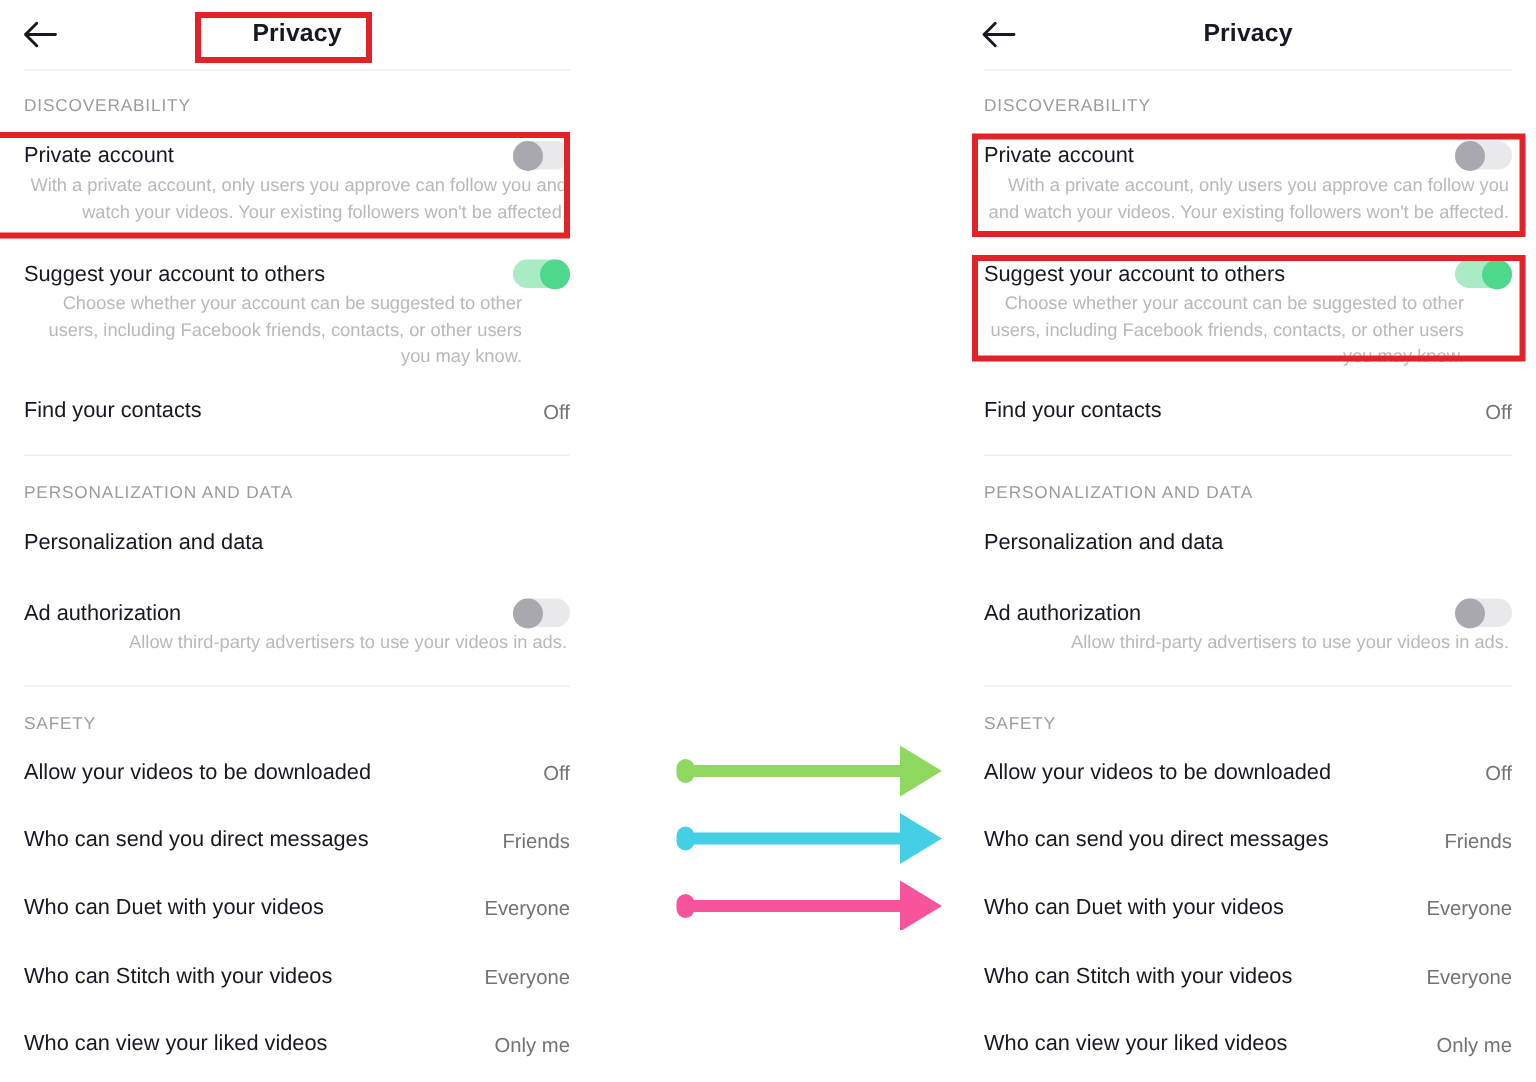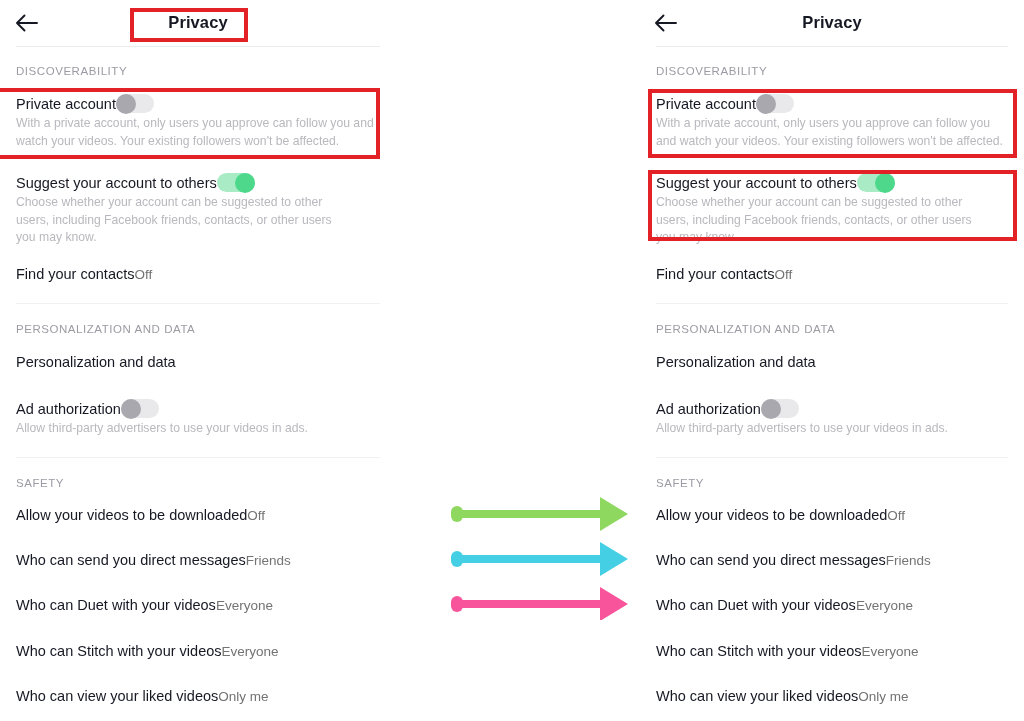--- a/index.html
+++ b/index.html
@@ -29,23 +29,23 @@
     height:1px; background:#ededef;
   }
 
   
   .section-label {
     font-size:11.5px; letter-spacing:.55px; color:#9b9ba3;
     font-weight:400; text-transform:uppercase;
   }
   .row-title { font-size:14.5px; color:#161823; font-weight:400; }
   .row-value { font-size:13.5px; color:#737373; font-weight:400; }
-  .row-desc  { font-size:12.2px; color:#b8b8be; line-height:1.45; }
-
-  .rowflex { display:flex; align-items:center; justify-content:flex-start; }
+  .row-desc  { font-size:12.2px; color:#b8b8be; line-height:1.45;text-align:right; }
+
+  .rowflex { display:flex; align-items:center; justify-content:space-between; }
 
   .divider { height:1px; background:#f0f0f2; }
 
   
   .toggle { width:38px; height:19px; border-radius:11px; position:relative; flex:0 0 auto; }
   .toggle.off { background:#e9e9ec; }
   .toggle.off .knob {
     position:absolute; left:0px; top:-0.5px;
     width:20px; height:20px; border-radius:50%;
     background:#a8a8ae;

